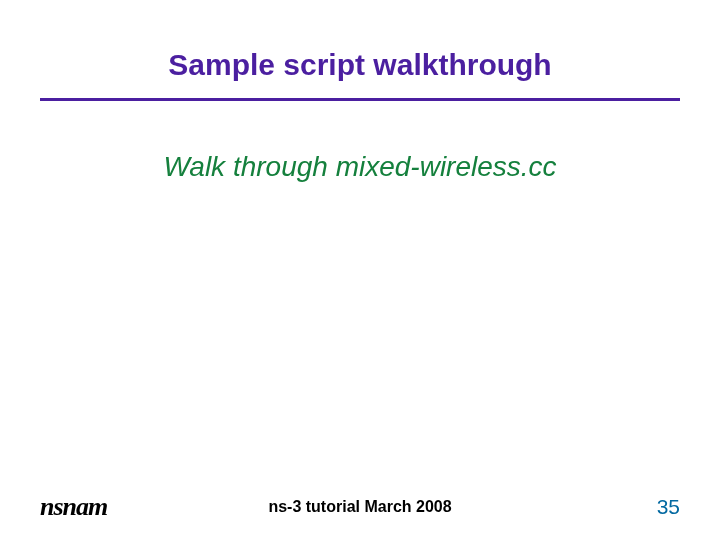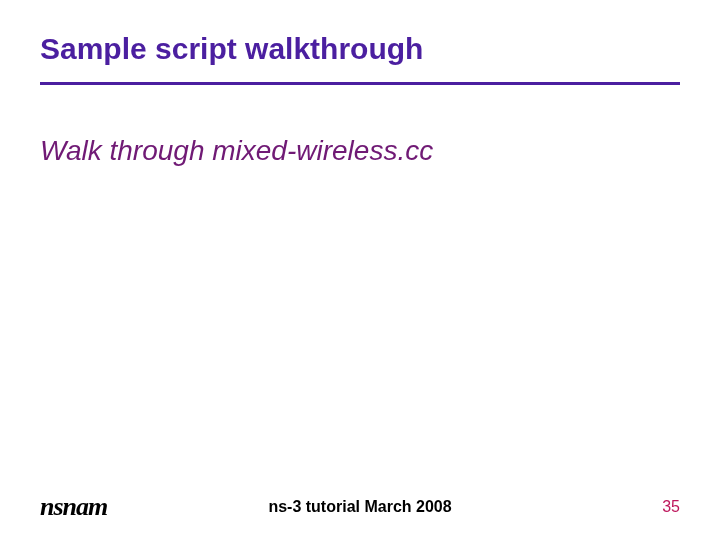--- a/index.html
+++ b/index.html
@@ -12,35 +12,36 @@
       height: 540px;
       background: #ffffff;
       font-family: Arial, Helvetica, sans-serif;
       position: relative;
       overflow: hidden;
     }
     .slide {
       width: 100%;
       height: 100%;
       position: relative;
-      padding: 32px 40px 0 40px;
+      padding: 48px 40px 0 40px;
+      text-align: center;
     }
     .title {
       color: #4b1fa0;
       font-size: 30px;
       font-weight: bold;
       margin-bottom: 16px;
     }
     .divider {
       border: none;
       border-top: 3px solid #4b1fa0;
       margin-bottom: 50px;
     }
     .body-text {
-      color: #701a75;
+      color: #15803d;
       font-size: 28px;
       font-style: italic;
       font-family: Arial, Helvetica, sans-serif;
     }
     .footer {
       position: absolute;
       bottom: 18px;
       left: 0;
       width: 100%;
       padding: 0 40px;
@@ -58,22 +59,22 @@
     }
     .footer-center {
       position: absolute;
       left: 50%;
       transform: translateX(-50%);
       font-size: 16px;
       font-weight: bold;
       color: #000000;
     }
     .page-number {
-      font-size: 16px;
-      color: #be185d;
+      font-size: 21px;
+      color: #0369a1;
     }
   </style>
 </head>
 <body>
 
 <div class="slide">
   <h1 class="title">Sample script walkthrough</h1>
   <hr class="divider">
   <p class="body-text">Walk through mixed-wireless.cc</p>
 

